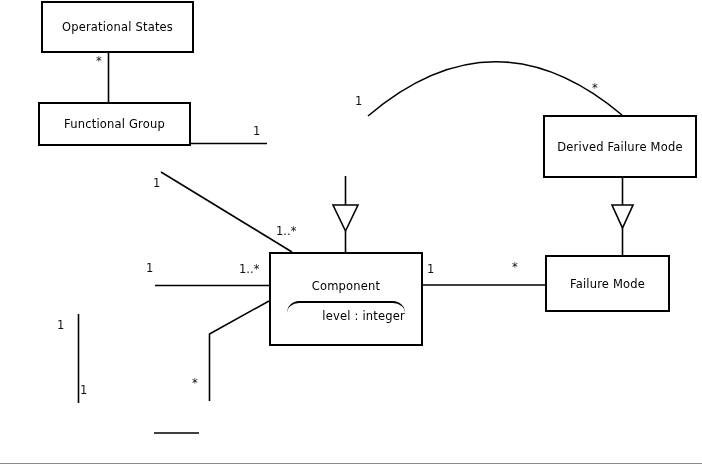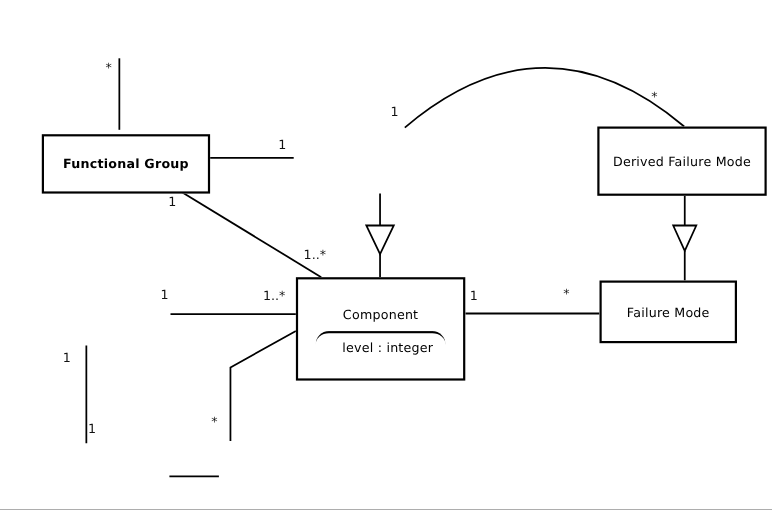--- a/index.html
+++ b/index.html
@@ -43,21 +43,21 @@
     flex: 1;
     display: flex;
     align-items: center;
     justify-content: center;
   }
   .cls .attr-part {
     height: 25px;
     border-top: 2px solid #000000;
     display: flex;
     align-items: center;
-    justify-content: center;
+    justify-content: flex-end;
     padding-left: 13px;
     font-size: 11.5px;
     border-radius: 12px;
   }
   .mult {
     position: absolute;
     font-size: 11.5px;
     line-height: 13px;
     color: #111111;
     z-index: 3;
@@ -91,22 +91,25 @@
 
     <line x1="423" y1="285" x2="545" y2="285" stroke="#000" stroke-width="1.6"></line>
 
     <polyline points="269,301 209.5,334 209.5,401" fill="none" stroke="#000" stroke-width="1.6"></polyline>
 
     <line x1="78.5" y1="314" x2="78.5" y2="403" stroke="#000" stroke-width="1.6"></line>
 
     <line x1="154" y1="433" x2="199" y2="433" stroke="#000" stroke-width="1.6"></line>
   </svg>
 
+  <div class="cls" style="left:41px; top:1px; width:153px; height:52px;">
+    <span class="lbl">Operational States</span>
+  </div>
 
-  <div class="cls" style="left:38px; top:122px; width:153px; height:54px;font-weight:bold;">
+  <div class="cls" style="left:38px; top:102px; width:153px; height:44px;">
     <span class="lbl">Functional Group</span>
   </div>
 
 
   <div class="cls" style="left:543px; top:115px; width:154px; height:63px;">
     <span class="lbl">Derived Failure Mode</span>
   </div>
 
 
   <div class="cls compartments" style="left:269px; top:252px; width:154px; height:94px;">

